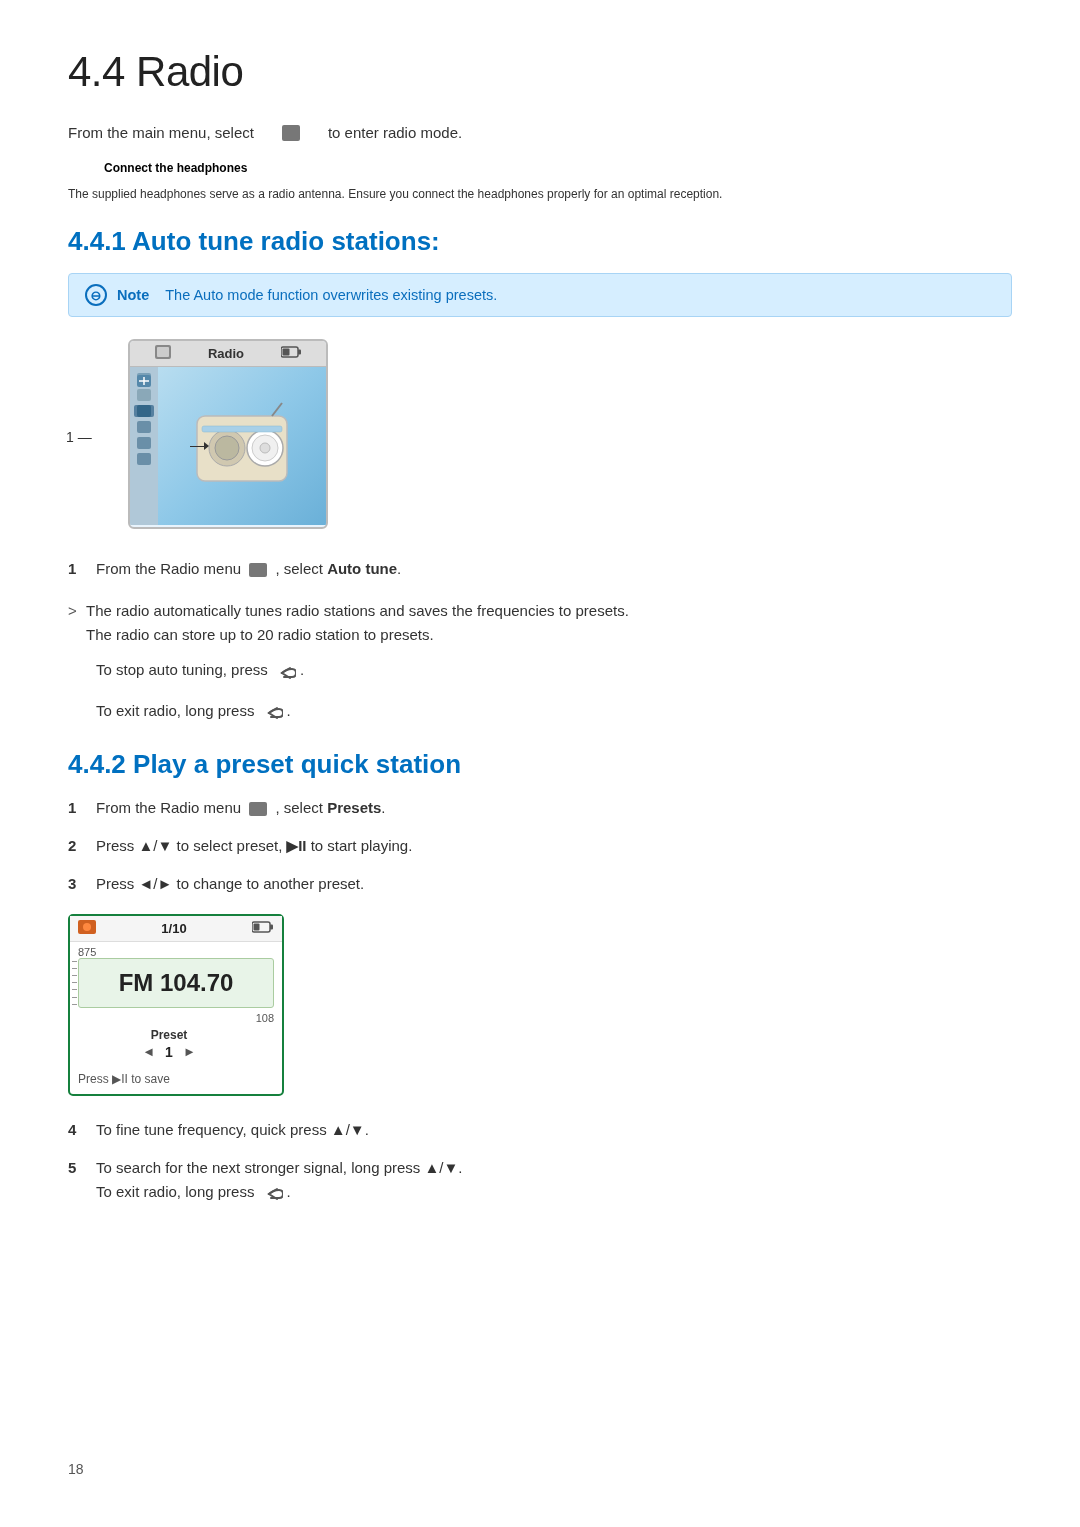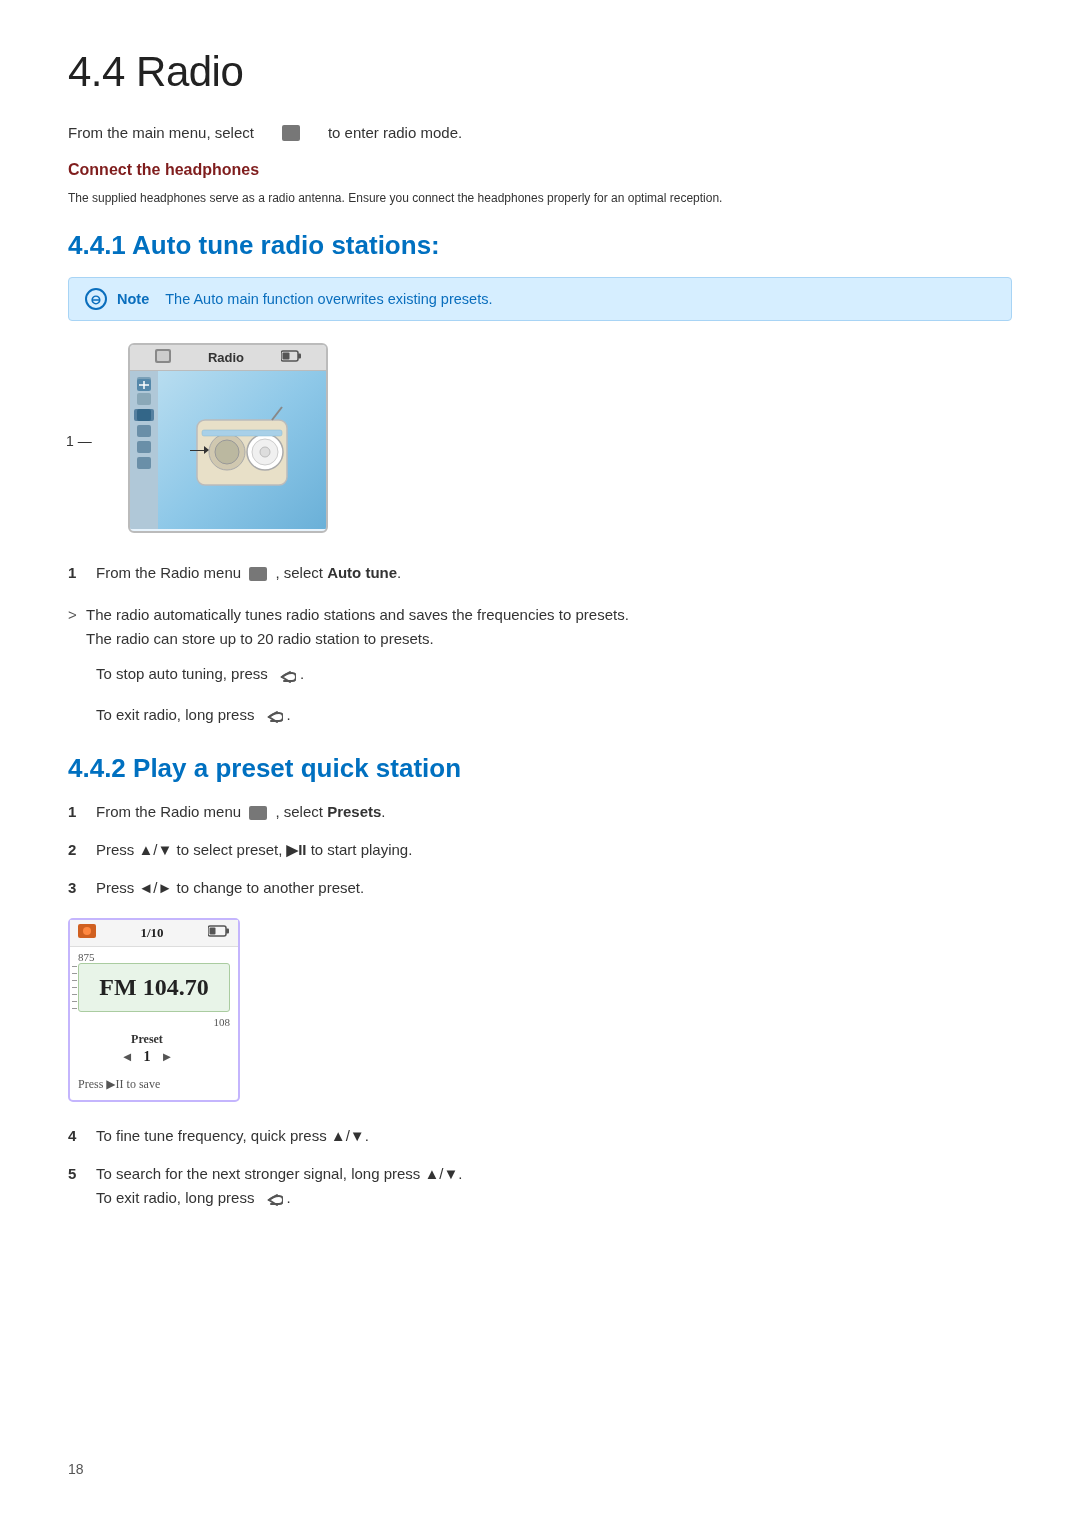--- a/index.html
+++ b/index.html
@@ -34,24 +34,25 @@
       display: inline-block;
       width: 22px;
       height: 18px;
       background: #888;
       border-radius: 3px;
       vertical-align: middle;
       margin: 0 4px;
     }
 
     .subsection-heading-blue {
-      font-size: 16px;
-      font-weight: bold;
-      color: #7f1d1d;
+      font-size: 12px;
+      font-weight: bold;
+      color: #000000;
       margin-bottom: 10px;
+      margin-left: 36px;
     }
 
     .description-text {
       font-size: 12px;
       color: #333;
       line-height: 1.6;
       margin-bottom: 22px;
     }
 
     .subsection-title {
@@ -191,27 +192,26 @@
     .sub-note {
       margin-left: 28px;
       margin-bottom: 14px;
       font-size: 15px;
       color: #333;
       line-height: 1.7;
     }
 
     
     .fm-display {
-      width: 172px;
-      border: 2px solid #c4b5fd;
+      width: 216px;
+      border: 2px solid #15803d;
       border-radius: 5px;
       margin: 14px 0 22px 0px;
       background: #fff;
       font-size: 13px;
-      font-family: Liberation Serif, serif;
     }
 
     .fm-display-header {
       display: flex;
       align-items: center;
       justify-content: space-between;
       padding: 4px 8px;
       border-bottom: 1px solid #ddd;
       background: #f5f5f5;
     }
@@ -266,21 +266,21 @@
 
 <h3 class="subsection-heading-blue">Connect the headphones</h3>
 
 <p class="description-text">The supplied headphones serve as a radio antenna. Ensure you connect the headphones properly for an optimal reception.</p>
 
 <h2 class="subsection-title">4.4.1  Auto tune radio stations:</h2>
 
 <div class="note-box">
   <span class="note-icon">⊖</span>
   <span class="note-label">Note</span>
-  <span>The Auto main function overwrites existing presets.</span>
+  <span>The Auto mode function overwrites existing presets.</span>
 </div>
 
 <div style="position:relative; margin-bottom: 28px; margin-left: 30px;">
 
   <div style="position:absolute; left:-32px; top:90px; font-size:14px; color:#333; display:flex; align-items:center; gap:4px;">
     <span>1</span>
     <span>—</span>
   </div>
 
   <div class="device-mockup">

